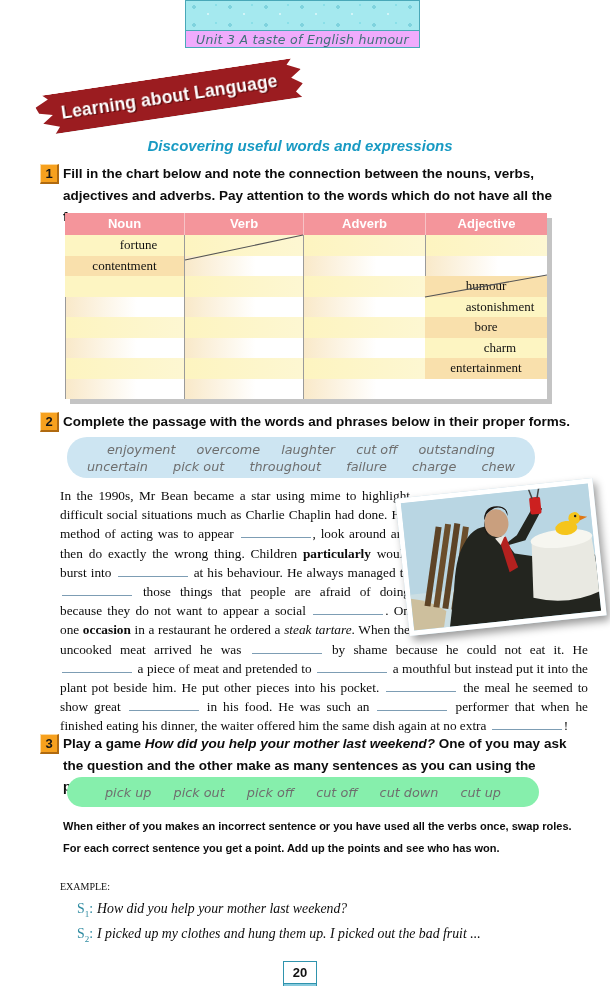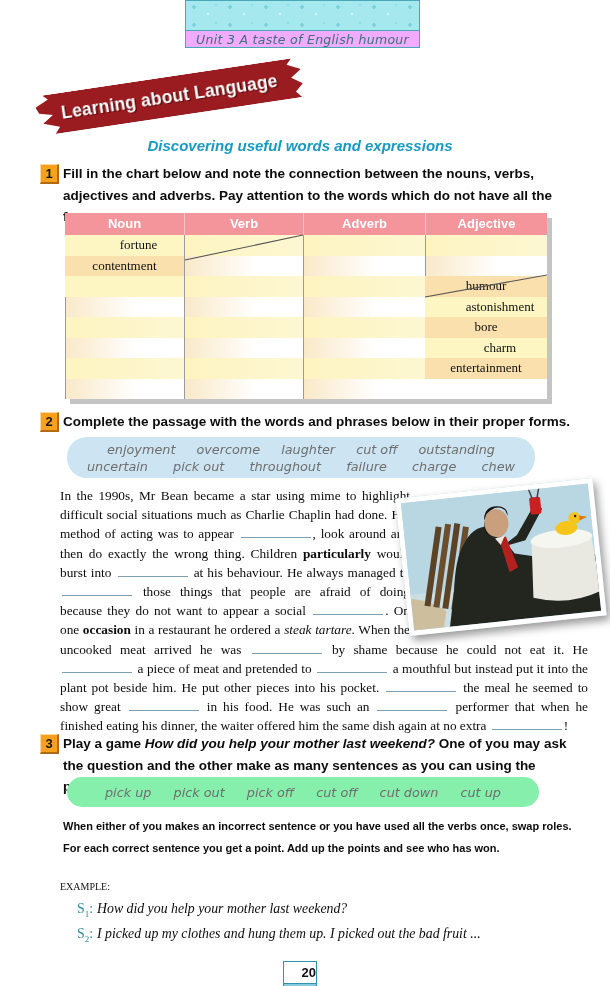--- a/index.html
+++ b/index.html
@@ -88,21 +88,21 @@
   .example-lines{position:absolute;left:60px;top:901px;width:528px;
       font-family:"Liberation Serif",serif;font-size:13.8px;margin-left:17px;}
   .ex-line{margin-bottom:7px;}
   .ex-line .spk{color:#2f8ba1;}
   .ex-line .spk sub{font-size:9px;}
   .ex-line .txt{font-style:italic;color:#0b0b0b;margin-left:4px;}
 
   
   .page-num-box{position:absolute;left:283px;top:961px;width:34px;}
   .page-num-box .num{height:21px;border:1.5px solid #2f93ad;background:#fff;
-      text-align:right;font-weight:bold;font-size:13px;line-height:21px;color:#111;}
+      text-align:center;font-weight:bold;font-size:13px;line-height:21px;color:#111;}
   .page-num-box .tab{height:14px;border:1.5px solid #2f93ad;border-top:none;background:#86cadd;}
 </style>
 </head>
 <body>
 
 <div id="page">
 
   <div class="unit-banner">
     <div class="bubbles"></div>
     <div class="unit-title">Unit 3  A taste of English humour</div>

